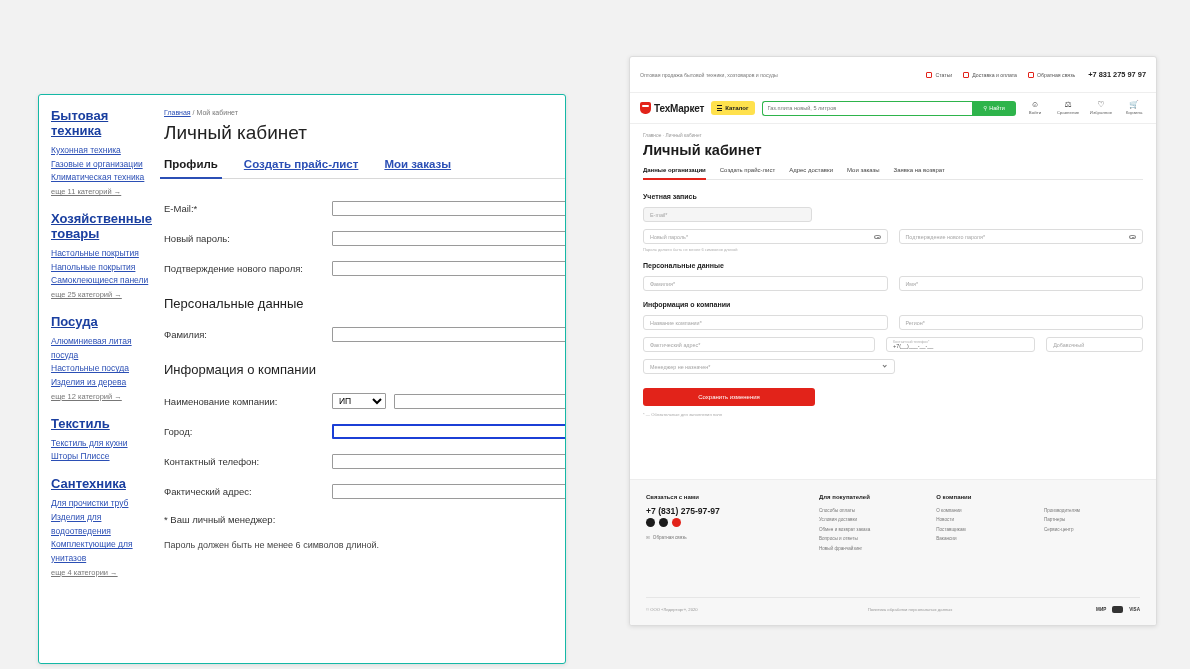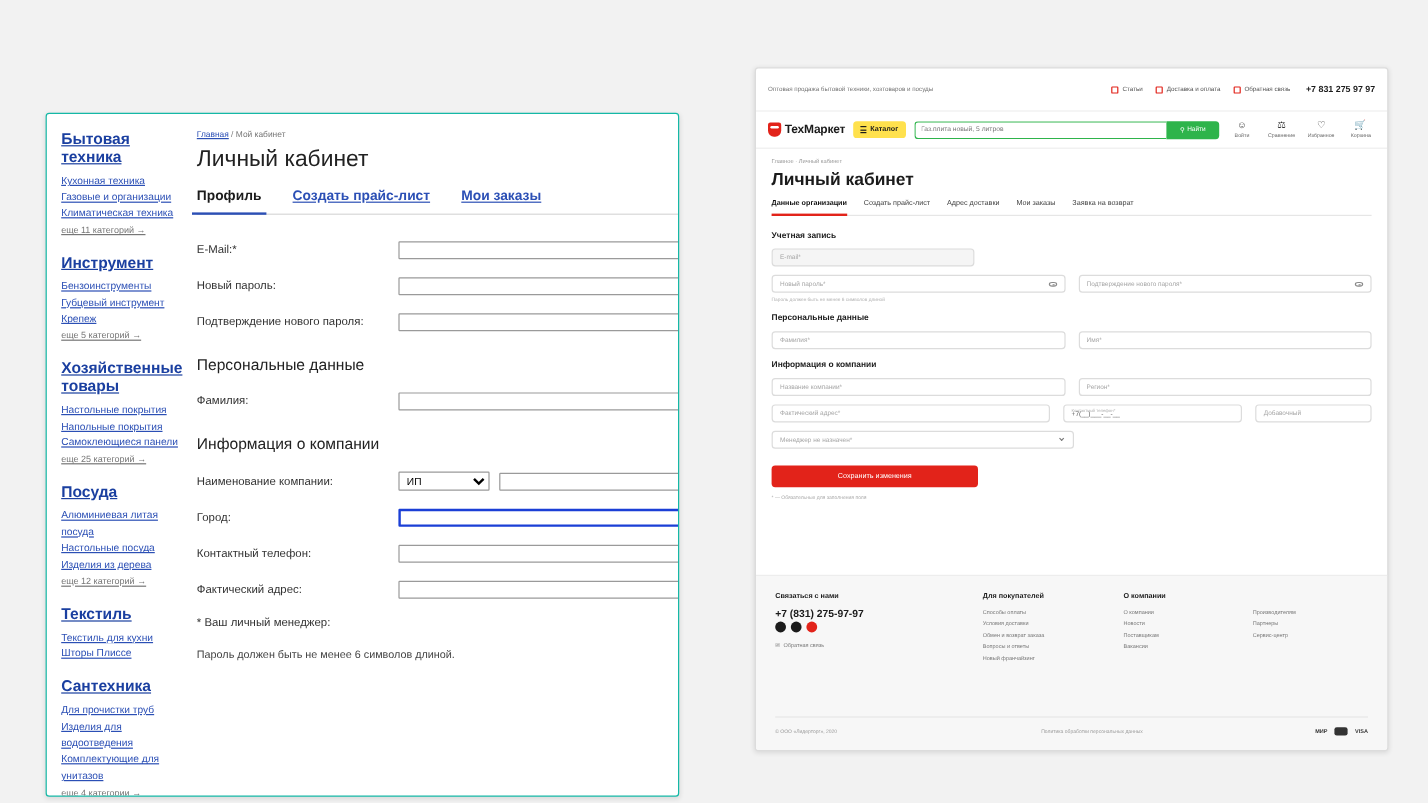--- a/index.html
+++ b/index.html
@@ -98,21 +98,21 @@
     background: #fff;
     border-radius: 1px;
   }
   .old-input.focused { border: 2px solid #1b3fd6; }
   .old-section {
     font-size: 13px; color: #222;
     margin: 20px 0 16px 0;
   }
   .old-sel-row { display: flex; align-items: center; margin-bottom: 15px; }
   .old-select {
-    width: 76px; height: 16px;
+    width: 54px; height: 16px;
     font-size: 8.5px;
     border: 1px solid #9a9a9a;
     background: #fff;
     border-radius: 1px;
     padding: 0 2px;
   }
   .old-select-wide {
     flex: 1; height: 16px;
     font-size: 9px;
     border: 1px solid #9a9a9a;
@@ -300,27 +300,20 @@
     <div class="old-sidebar">
 
       <div class="cat-block">
         <div class="cat-title">Бытовая техника</div>
         <a class="cat-link">Кухонная техника</a>
         <a class="cat-link">Газовые и организации</a>
         <a class="cat-link">Климатическая техника</a>
         <a class="cat-more">еще 11 категорий →</a>
       </div>
 
-      <div class="cat-block">
-        <div class="cat-title">Инструмент</div>
-        <a class="cat-link">Бензоинструменты</a>
-        <a class="cat-link">Губцевый инструмент</a>
-        <a class="cat-link">Крепеж</a>
-        <a class="cat-more">еще 5 категорий →</a>
-      </div>
 
       <div class="cat-block">
         <div class="cat-title">Хозяйственные товары</div>
         <a class="cat-link">Настольные покрытия</a>
         <a class="cat-link">Напольные покрытия</a>
         <a class="cat-link">Самоклеющиеся панели</a>
         <a class="cat-more">еще 25 категорий →</a>
       </div>
 
       <div class="cat-block">

